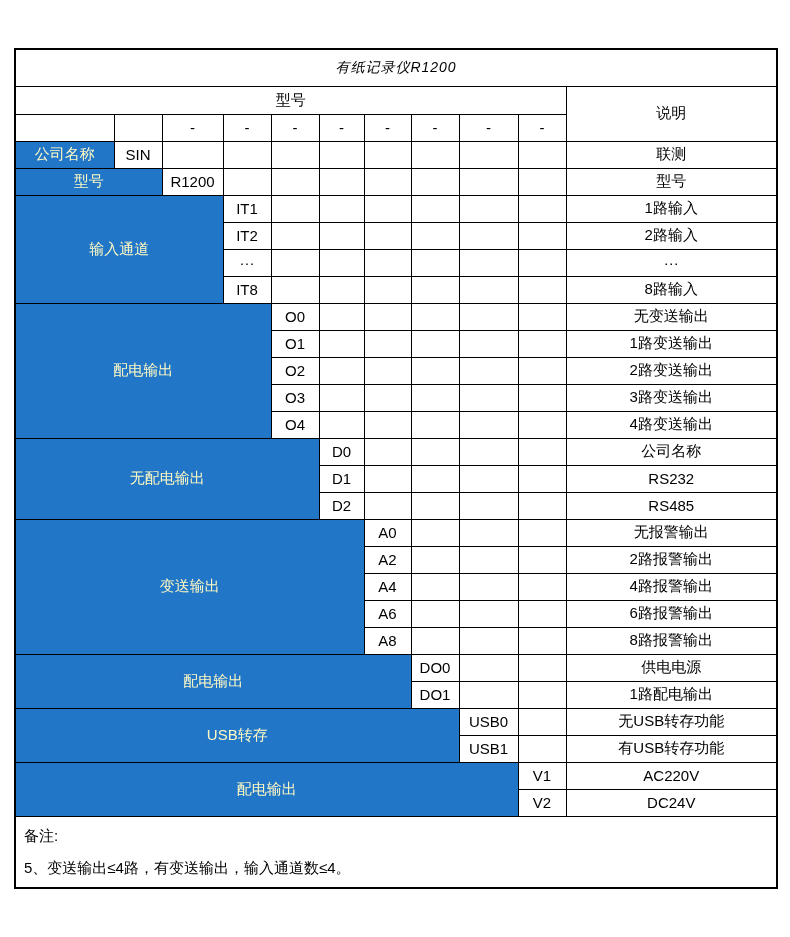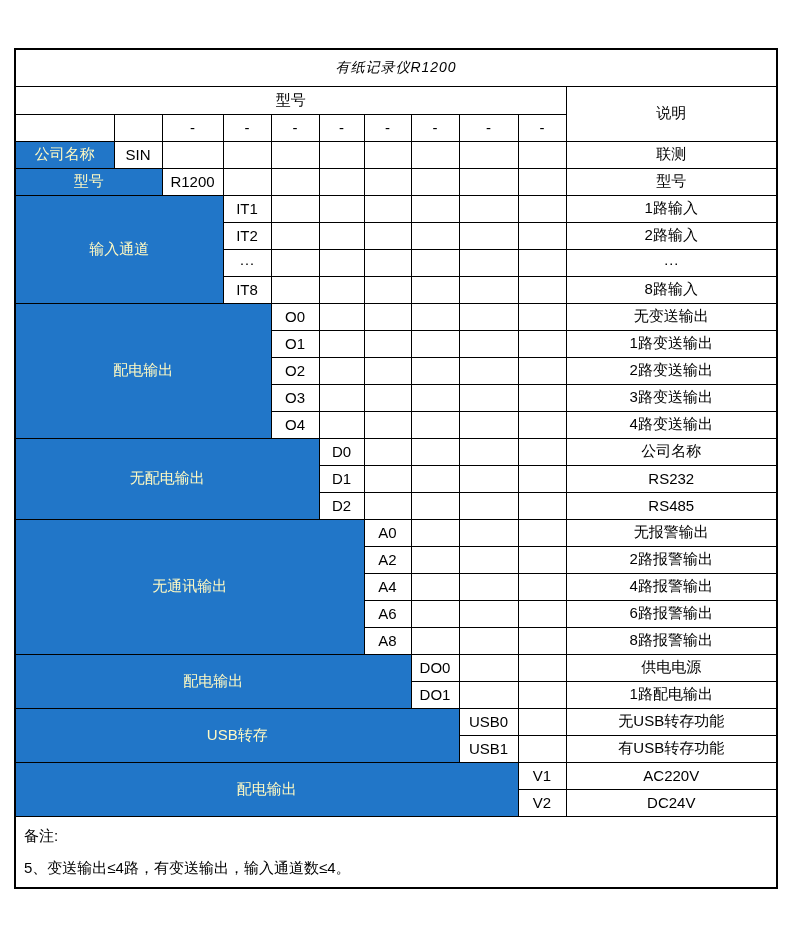--- a/index.html
+++ b/index.html
@@ -220,21 +220,21 @@
     <tr>
       <td>D2</td>
       <td></td>
           <td></td>
           <td></td>
           <td></td>
       <td>RS485</td>
     </tr>
 
     <tr>
-      <td class="blue" colspan="6" rowspan="5">无通讯输出</td>
+      <td class="blue" colspan="6" rowspan="5">变送输出</td>
       <td>A0</td>
       <td></td>
           <td></td>
           <td></td>
       <td>无报警输出</td>
     </tr>
     <tr>
       <td>A2</td>
       <td></td>
           <td></td>

